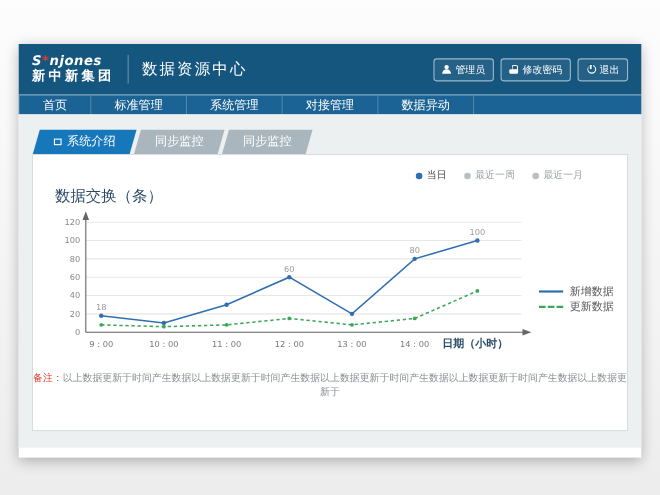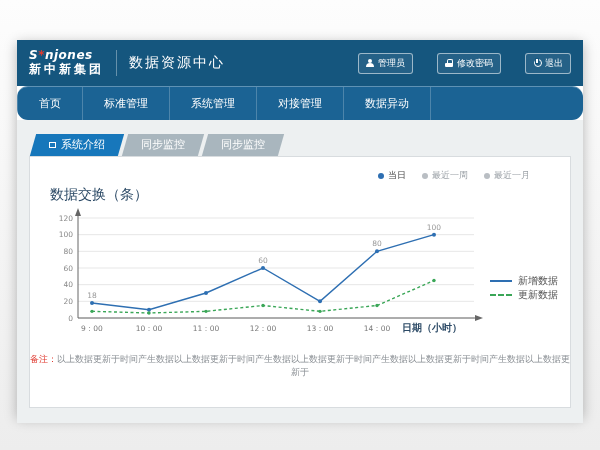--- a/index.html
+++ b/index.html
@@ -16,39 +16,39 @@
   .header {
     height:46px; background:var(--header-bg,#15567e);
     display:flex; align-items:center; padding:0 12px;
   }
   .logo { display:flex; flex-direction:column; line-height:1.15; }
   .logo-top { color:#fff; font-size:12px; font-weight:bold; font-style:italic; letter-spacing:.5px; }
   .logo-star { color:var(--note-red,#e0392f); font-style:normal; font-size:12px; }
   .logo-sub { color:#fff; font-size:12px; font-weight:bold; letter-spacing:3px;text-align:right; }
   .header-divider { width:1px; height:26px; background:rgba(255,255,255,.35); margin:0 12px; }
   .app-title { color:#fff; font-size:14px; letter-spacing:2px; }
-  .header-actions { margin-left:auto; display:flex; gap:24px; }
+  .header-actions { margin-left:auto; display:flex; gap:6px; }
   .h-btn {
     display:flex; align-items:center; gap:4px; cursor:pointer;
     border:1px solid rgba(255,255,255,.55); border-radius:3px;
     padding:3px 7px; color:#fff; font-size:9px; background:rgba(255,255,255,.07);
   }
   .icon-user{position:relative;width:8px;height:8px;display:inline-block}
   .icon-user::before{content:"";position:absolute;top:0;left:2px;width:4px;height:4px;border-radius:50%;background:#fff}
   .icon-user::after{content:"";position:absolute;bottom:0;left:0;width:8px;height:4px;border-radius:4px 4px 0 0;background:#fff}
   .icon-lock{position:relative;width:8px;height:8px;display:inline-block}
   .icon-lock::before{content:"";position:absolute;top:0;left:2px;width:4px;height:4px;border:1px solid #fff;border-bottom:none;border-radius:2px 2px 0 0}
   .icon-lock::after{content:"";position:absolute;bottom:0;left:0;width:8px;height:4px;background:#fff;border-radius:1px}
   .icon-power{position:relative;width:8px;height:8px;display:inline-block}
   .icon-power::before{content:"";position:absolute;bottom:0;left:1px;width:6px;height:6px;border:1px solid #fff;border-radius:50%}
   .icon-power::after{content:"";position:absolute;top:0;left:3px;width:2px;height:4px;background:#fff;outline:1px solid var(--header-bg,#15567e)}
   
   .navbar {
-    height:34px; background:var(--nav-bg,#1b6394);
-    border-top:1px solid rgba(255,255,255,.3); display:flex;border-radius:11px;
+    height:18px; background:var(--nav-bg,#1b6394);
+    border-top:1px solid rgba(255,255,255,.3); display:flex;
   }
   .nav-item {
     display:flex; align-items:center; padding:0 21px; cursor:pointer;
     color:#fff; font-size:11px; border-right:1px solid rgba(255,255,255,.22);
   }
   .nav-item:first-child { border-left:1px solid rgba(255,255,255,.22); }
   
   .content { background:#edf0f1; height:303px; padding:14px 12px 0; }
   .tabs { display:flex; height:22px; margin-left:4px; }
   .tab {

